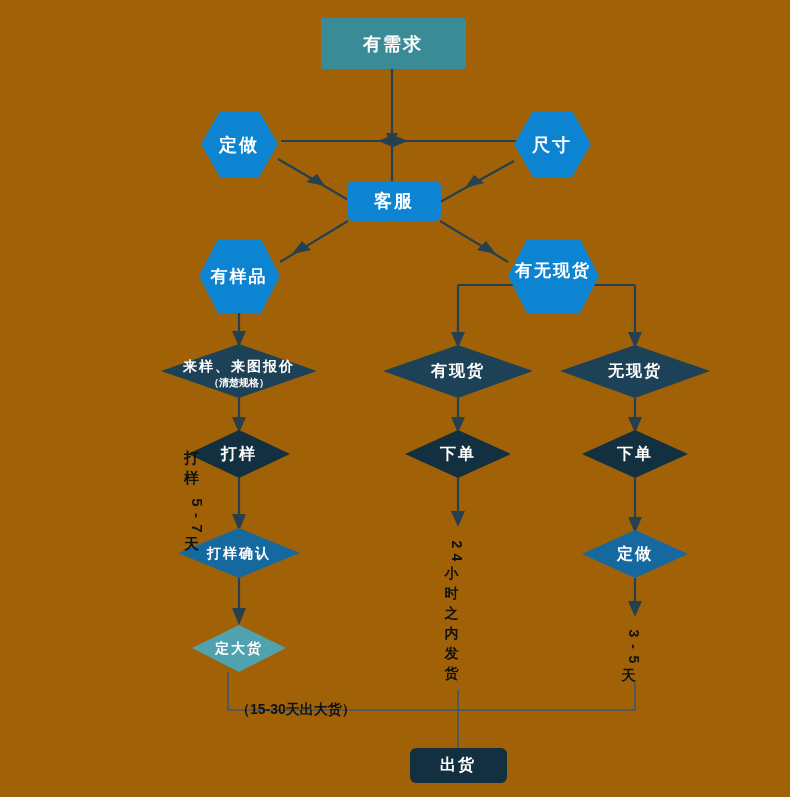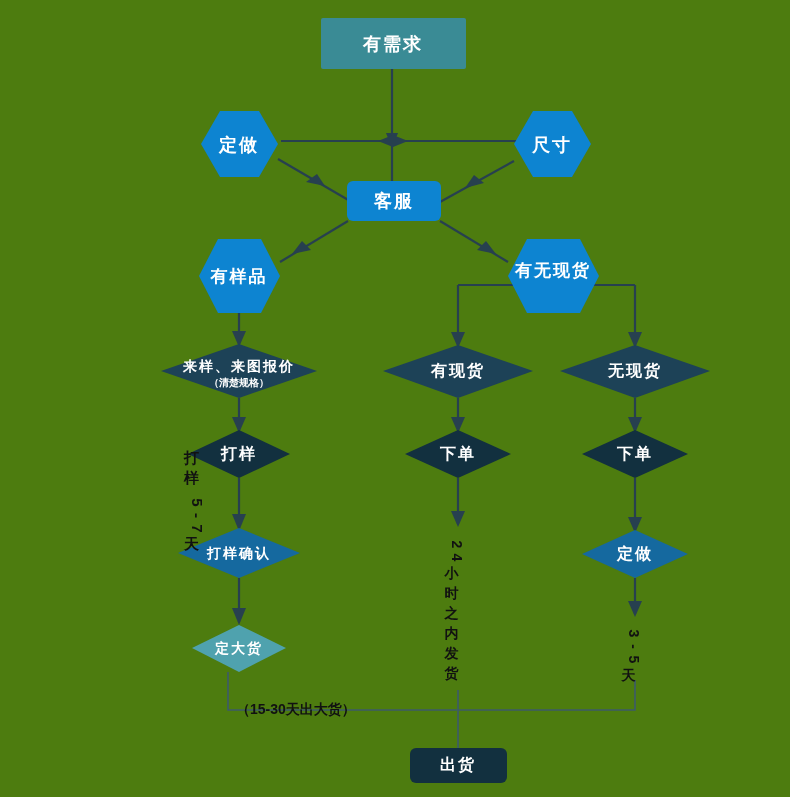--- a/index.html
+++ b/index.html
@@ -7,21 +7,21 @@
     padding: 0;
     background: #ffffff;
   }
   body {
     font-family: "Liberation Sans", "DejaVu Sans", sans-serif;
   }
   #canvas {
     position: relative;
     width: 790px;
     height: 797px;
-    background: #4d7c0f;
+    background: #a16207;
     overflow: hidden;
   }
   #flow-svg {
     position: absolute;
     left: 0;
     top: 0;
     width: 790px;
     height: 797px;
   }
   .node-text {

